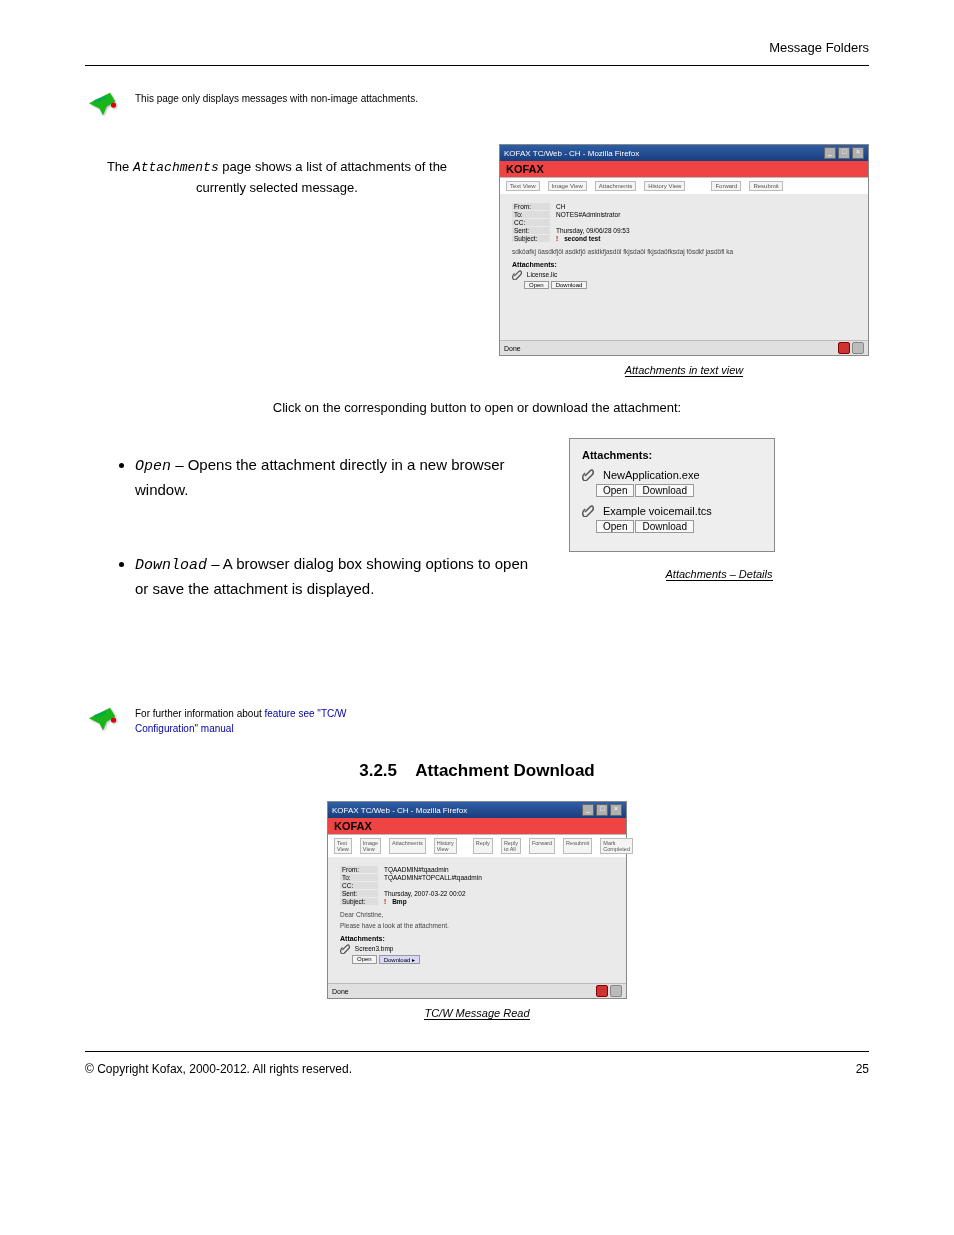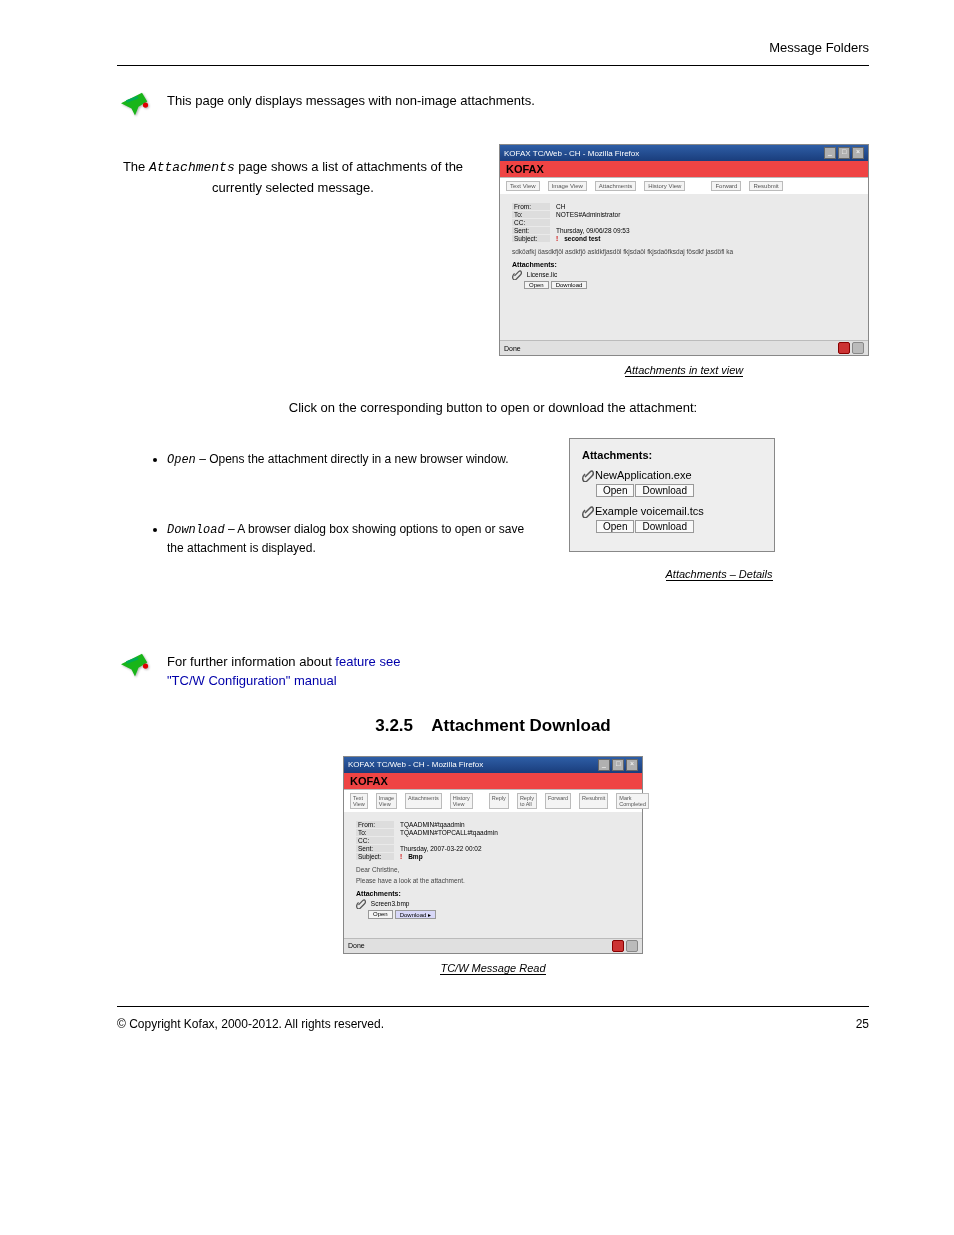--- a/index.html
+++ b/index.html
@@ -4,21 +4,21 @@
 <style>
   body {
     margin: 0;
     background: #fff;
     font-family: Arial, Helvetica, sans-serif;
     color: #000;
     width: 954px;
   }
   .page {
     width: 954px;
-    padding: 40px 85px 30px 117px;
+    padding: 40px 85px 30px 85px;
     box-sizing: border-box;
   }
   .pg-header {
     border-bottom: 1px solid #000;
     padding-bottom: 10px;
     margin-bottom: 25px;
   }
   .pg-header .right {
     text-align: right;
     font-size: 13px;
@@ -36,21 +36,21 @@
     width: 36px;
     height: 28px;
     vertical-align: top;
   }
   .note-row {
     display: flex;
     gap: 14px;
     margin-bottom: 25px;
   }
   .note-row .text {
-    font-size: 13px;
+    font-size: 10px;
     line-height: 1.5;
   }
   .ital { font-style: italic; font-family: "Courier New", monospace; }
   .content-row {
     display: flex;
     gap: 30px;
     margin-bottom: 20px;
   }
   .left-col { flex: 1 1 0; font-size: 13px; line-height: 1.55; text-align: center; }
   .right-col { flex: 0 0 370px; }
@@ -131,27 +131,27 @@
   .attachments-box {
     border: 1px solid #888;
     padding: 10px 12px;
     background: #eee;
     font-size: 11px;
     width: 180px;
     margin-bottom: 8px;
   }
   .attachments-box .ab-title { font-weight: bold; margin-bottom: 6px; }
   .ab-file { margin: 8px 0; }
-  .ab-file .fname { display: flex; align-items: center; }
+  .ab-file .fname { display: flex; align-items: flex-start; gap: 8px; }
   .ab-btns { display: flex; gap: 1px; margin-top: 3px; margin-left: 14px;}
   .ab-btn { border: 1px solid #999; background: #f9f9f9; padding: 0 6px; font-size: 10px; }
   .bullet-list {
     list-style: disc;
     padding-left: 50px;
-    font-size: 12px;
+    font-size: 15px;
     line-height: 1.55;
   }
   .bullet-list li { margin-bottom: 50px; }
   h3.section { font-size: 17px; font-weight: bold; margin: 10px 0 20px 0; text-align: center; }
   .mono { font-family: "Courier New", monospace; font-style: italic; }
   .fig2 .fig-body { min-height: 110px; }
   .fig2 .fig-tabbar .tab { font-size: 5.5px; padding: 1px 2px;}
   .clip-svg { stroke: #555; stroke-width: 1.5; fill: none; }
   .note-svg-bg { filter: drop-shadow(1px 1px 1px rgba(0,0,0,0.3)); }
 </style>
@@ -298,21 +298,21 @@
           <div class="ab-btns">
             <span class="ab-btn">Open</span>
             <span class="ab-btn">Download</span>
           </div>
         </div>
       </div>
       <div class="caption-wrap"><span class="fig-caption">Attachments – Details</span></div>
     </div>
   </div>
 
-  <div class="note-row" style="margin-top:44px">
+  <div class="note-row" style="margin-top:56px">
     <span class="icon-note">
       <svg viewBox="0 0 40 32" width="36" height="28" class="note-svg-bg">
         <polygon points="4,14 28,2 34,12 24,18 20,28 16,20" fill="#19b519"></polygon>
         <circle cx="32" cy="16" r="3" fill="#d00"></circle>
         <rect x="10" y="8" width="14" height="3" fill="#0a5" transform="rotate(-20 17 10)"></rect>
       </svg>
     </span>
     <div class="text" style="max-width:260px">
       <span>For further information about </span>
       <span style="color:#00a">feature see "TC/W Configuration" manual</span>

